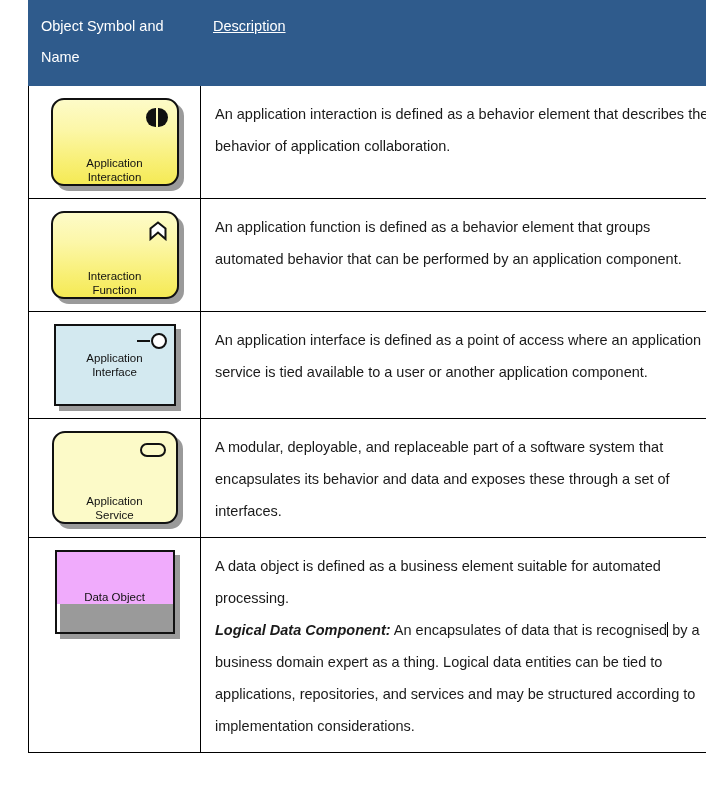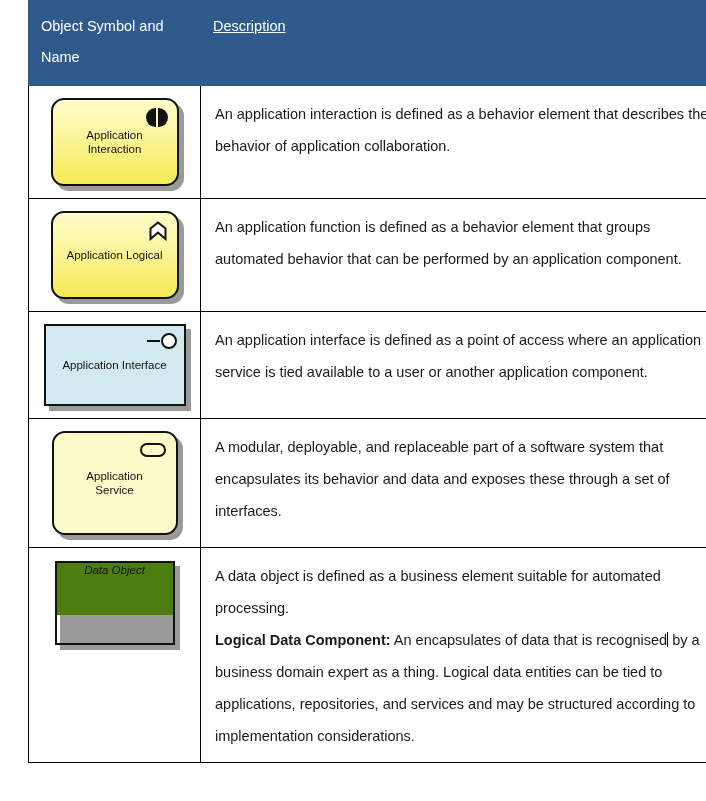--- a/index.html
+++ b/index.html
@@ -50,21 +50,21 @@
   }
   td.desc-cell {
     width: 534px;
     padding: 12px 14px 10px 14px;
     font-size: 14.5px;
     color: #1a1a1a;
     line-height: 32px;
   }
   td.desc-cell p { margin: 0; }
   td.desc-cell p + p { margin-top: 0px; }
-  .bold-lead { font-weight: bold; }
+  .bold-lead { font-weight: bold; font-style: italic; }
   .caret {
     display: inline-block;
     width: 1px;
     height: 15px;
     background: #000;
     vertical-align: -2px;
     margin: 0 0px;
   }
 
   
@@ -96,21 +96,21 @@
     line-height: 14px;
     padding: 0 14px;
     font-family: "Liberation Sans", sans-serif;
   }
   .badge {
     position: absolute;
     z-index: 3;
   }
 
   
-  .rounded { border-radius: 13px; }
+  .rounded { border-radius: 13px; align-items: flex-end; }
   .shadow.rounded { border-radius: 13px; }
   .fill-grad {
     background: linear-gradient(to bottom, #fdfbc8 0%, #fcf7a8 35%, #f8ef73 75%, #f5ea55 100%);
   }
   .fill-flat-yellow { background: #fcfac8; }
   .fill-blue  { background: #d3e9f0; }
 
   
   .icon-interaction {
     width: 22px; height: 19px;
@@ -163,25 +163,24 @@
 
   
   .dataobj { width: 120px; height: 84px; display: block; padding: 0; }
   .dataobj .band {
     height: 26px;
     background: #3fbe5c;
     border-bottom: 2px solid #111111;
   }
   .dataobj .body {
     height: calc(100% - 28px);
-    background: #4d7c0f;
+    background: #f0abfc;
     display: flex;
-    align-items: flex-start;
+    align-items: flex-end;
     justify-content: center;
-    font-style: italic;
   }
 </style>
 </head>
 <body>
 
 <table id="legend-table">
   <thead>
     <tr>
       <th class="col-symbol">Object Symbol and Name</th>
       <th class="col-desc">Description</th>
@@ -205,57 +204,57 @@
       <td class="desc-cell">
         <p>An application interaction is defined as a behavior element that describes the behavior of application collaboration.</p>
       </td>
     </tr>
 
     <tr>
       <td class="symbol-cell">
         <span class="shape-wrap">
           <span class="shadow rounded"></span>
           <span class="shape rounded fill-grad" style="width:128px;height:88px;">
-            <span class="label">Application Logical</span>
+            <span class="label">Interaction Function</span>
             <span class="badge icon-function" style="right:9px;top:8px;">
               <svg width="20" height="20" viewBox="0 0 20 20">
                 <path d="M2.5 18 L2.5 7.5 L10 1.5 L17.5 7.5 L17.5 18 L10 11.5 Z" fill="#ffffff" stroke="#111111" stroke-width="2" stroke-linejoin="miter"></path>
               </svg>
             </span>
           </span>
         </span>
       </td>
       <td class="desc-cell">
         <p>An application function is defined as a behavior element that groups automated behavior that can be performed by an application component.</p>
       </td>
     </tr>
 
     <tr>
       <td class="symbol-cell">
         <span class="shape-wrap">
           <span class="shadow"></span>
-          <span class="shape fill-blue" style="width:142px;height:82px;">
+          <span class="shape fill-blue" style="width:122px;height:82px;">
             <span class="label">Application Interface</span>
             <span class="badge icon-interface" style="right:7px;top:7px;">
               <span class="stick"></span>
               <span class="ball"></span>
             </span>
           </span>
         </span>
       </td>
       <td class="desc-cell">
         <p>An application interface is defined as a point of access where an application service is tied available to a user or another application component.</p>
       </td>
     </tr>
 
     <tr>
       <td class="symbol-cell">
         <span class="shape-wrap">
           <span class="shadow rounded"></span>
-          <span class="shape rounded fill-flat-yellow" style="width:126px;height:104px;">
+          <span class="shape rounded fill-flat-yellow" style="width:126px;height:93px;">
             <span class="label">Application Service</span>
             <span class="badge icon-service" style="right:10px;top:10px;"></span>
           </span>
         </span>
       </td>
       <td class="desc-cell">
         <p>A modular, deployable, and replaceable part of a software system that encapsulates its behavior and data and exposes these through a set of interfaces.</p>
       </td>
     </tr>
 

